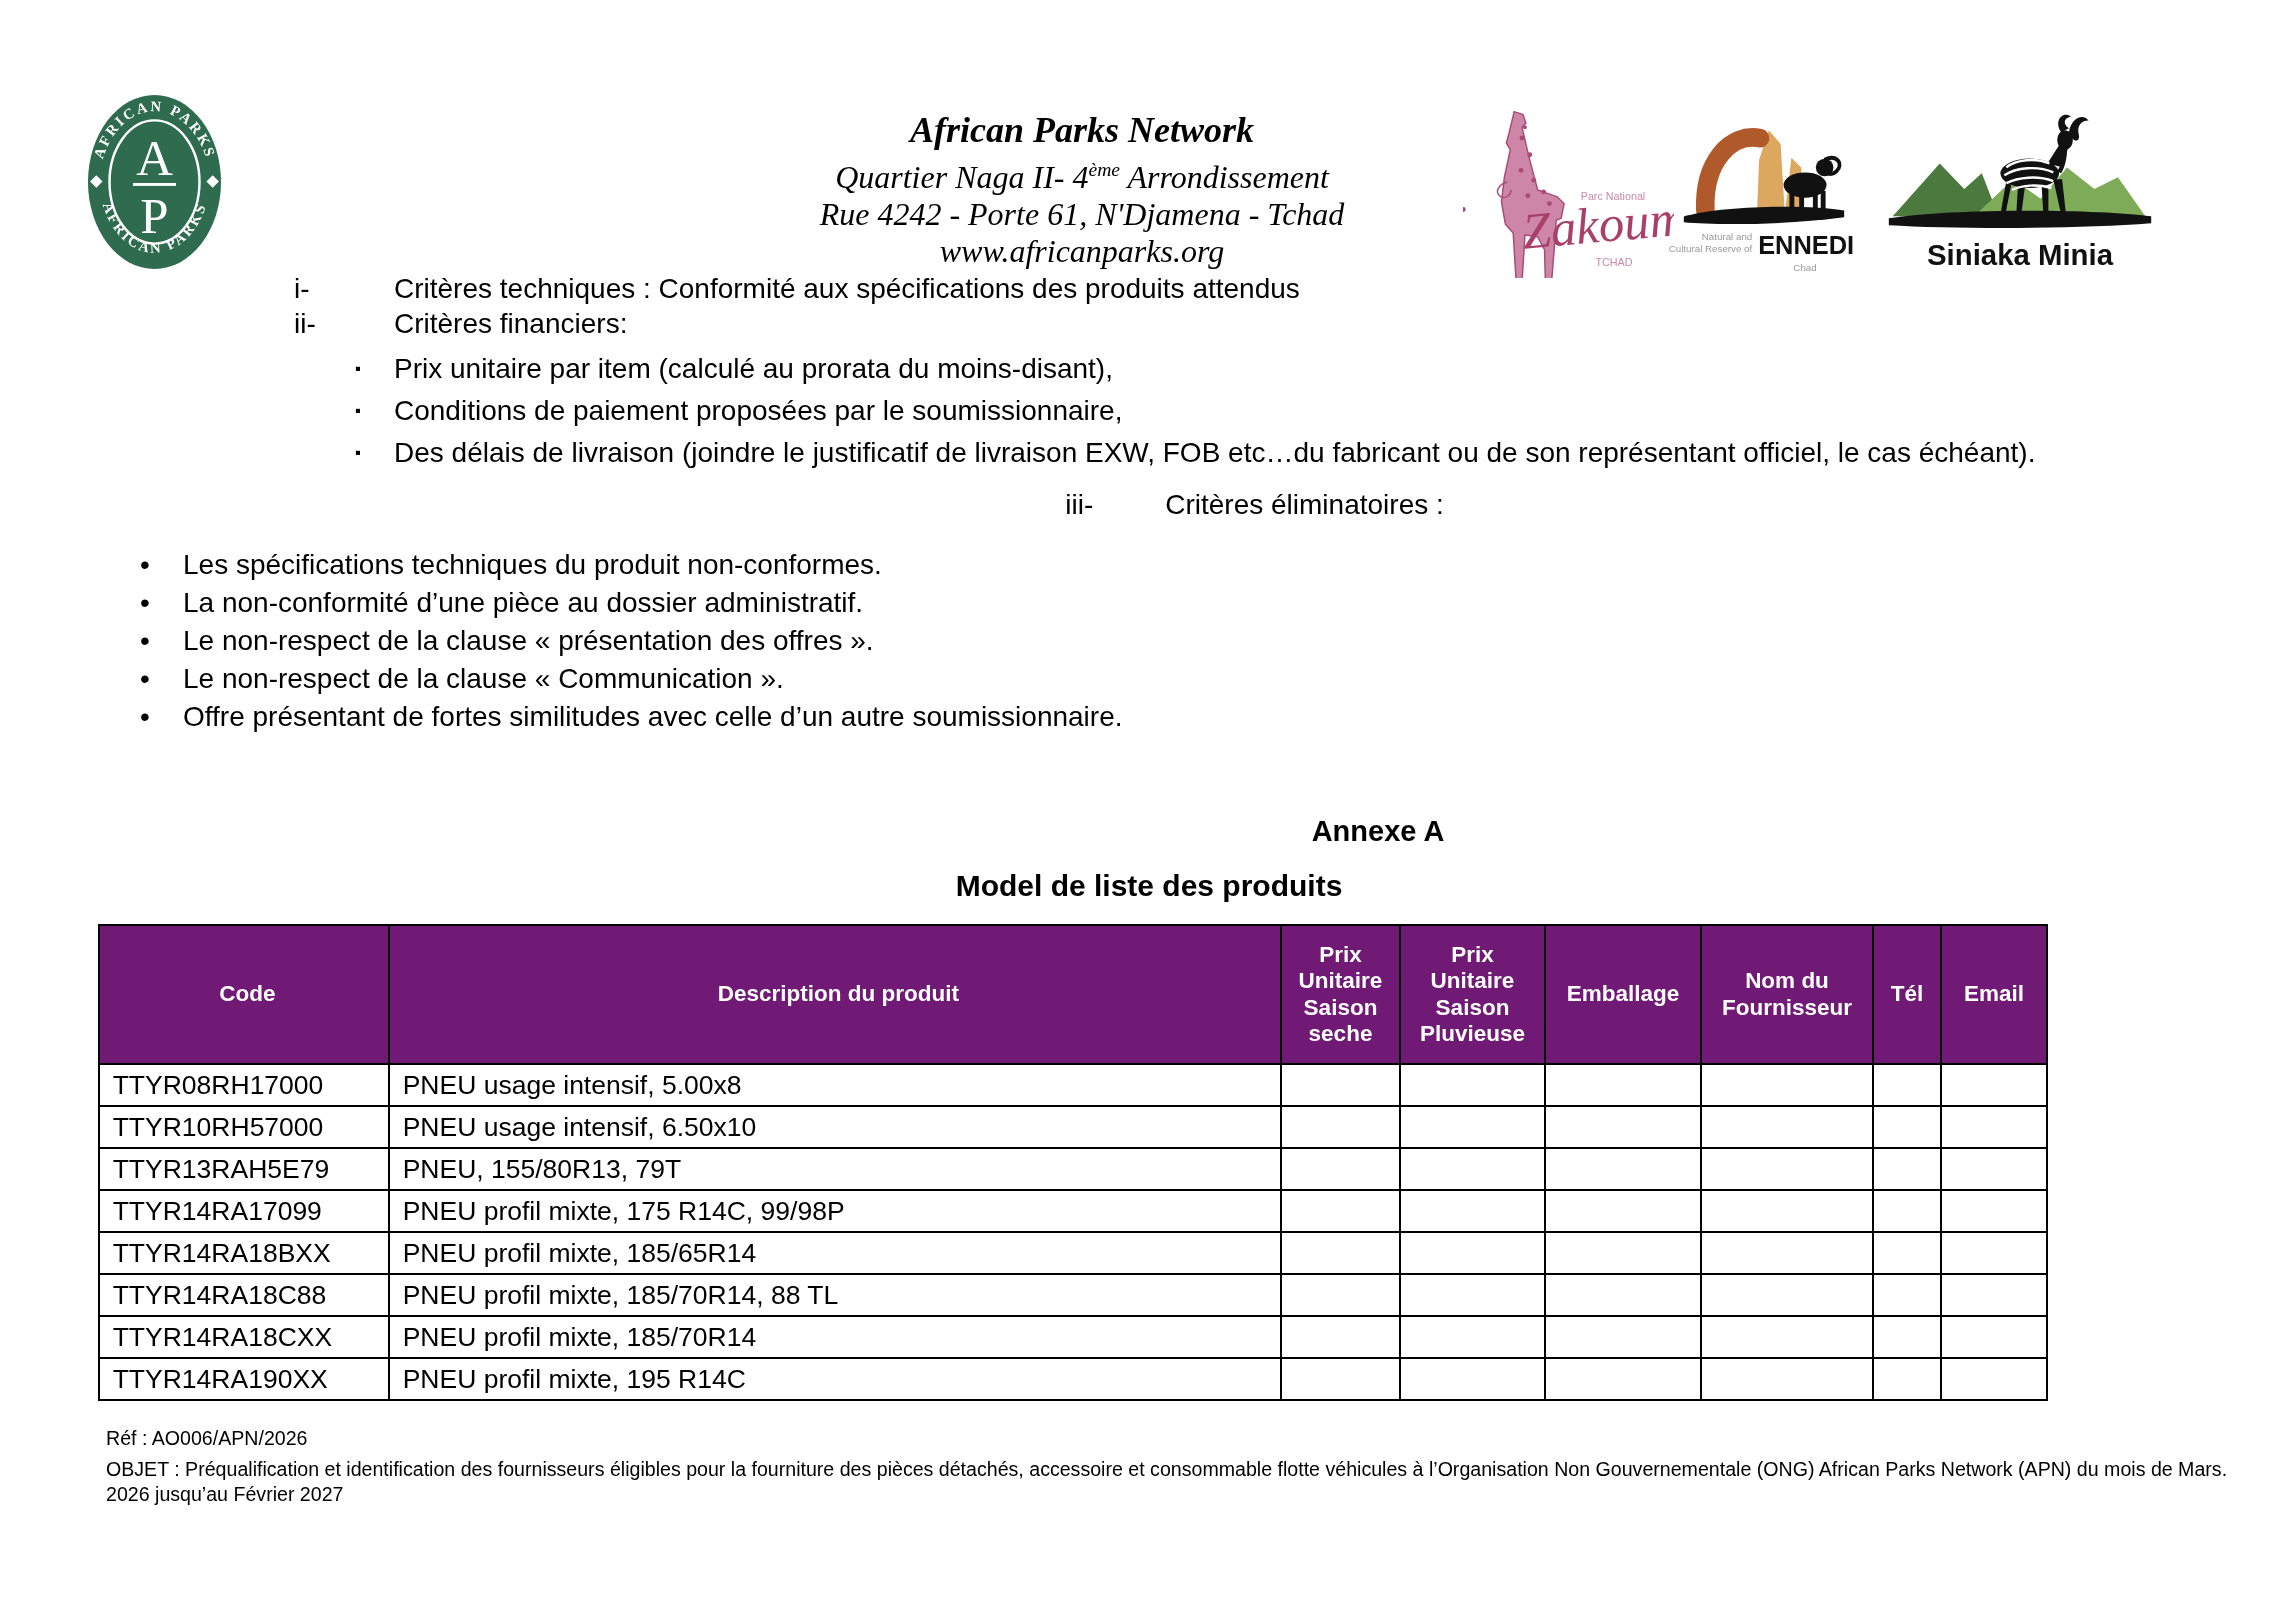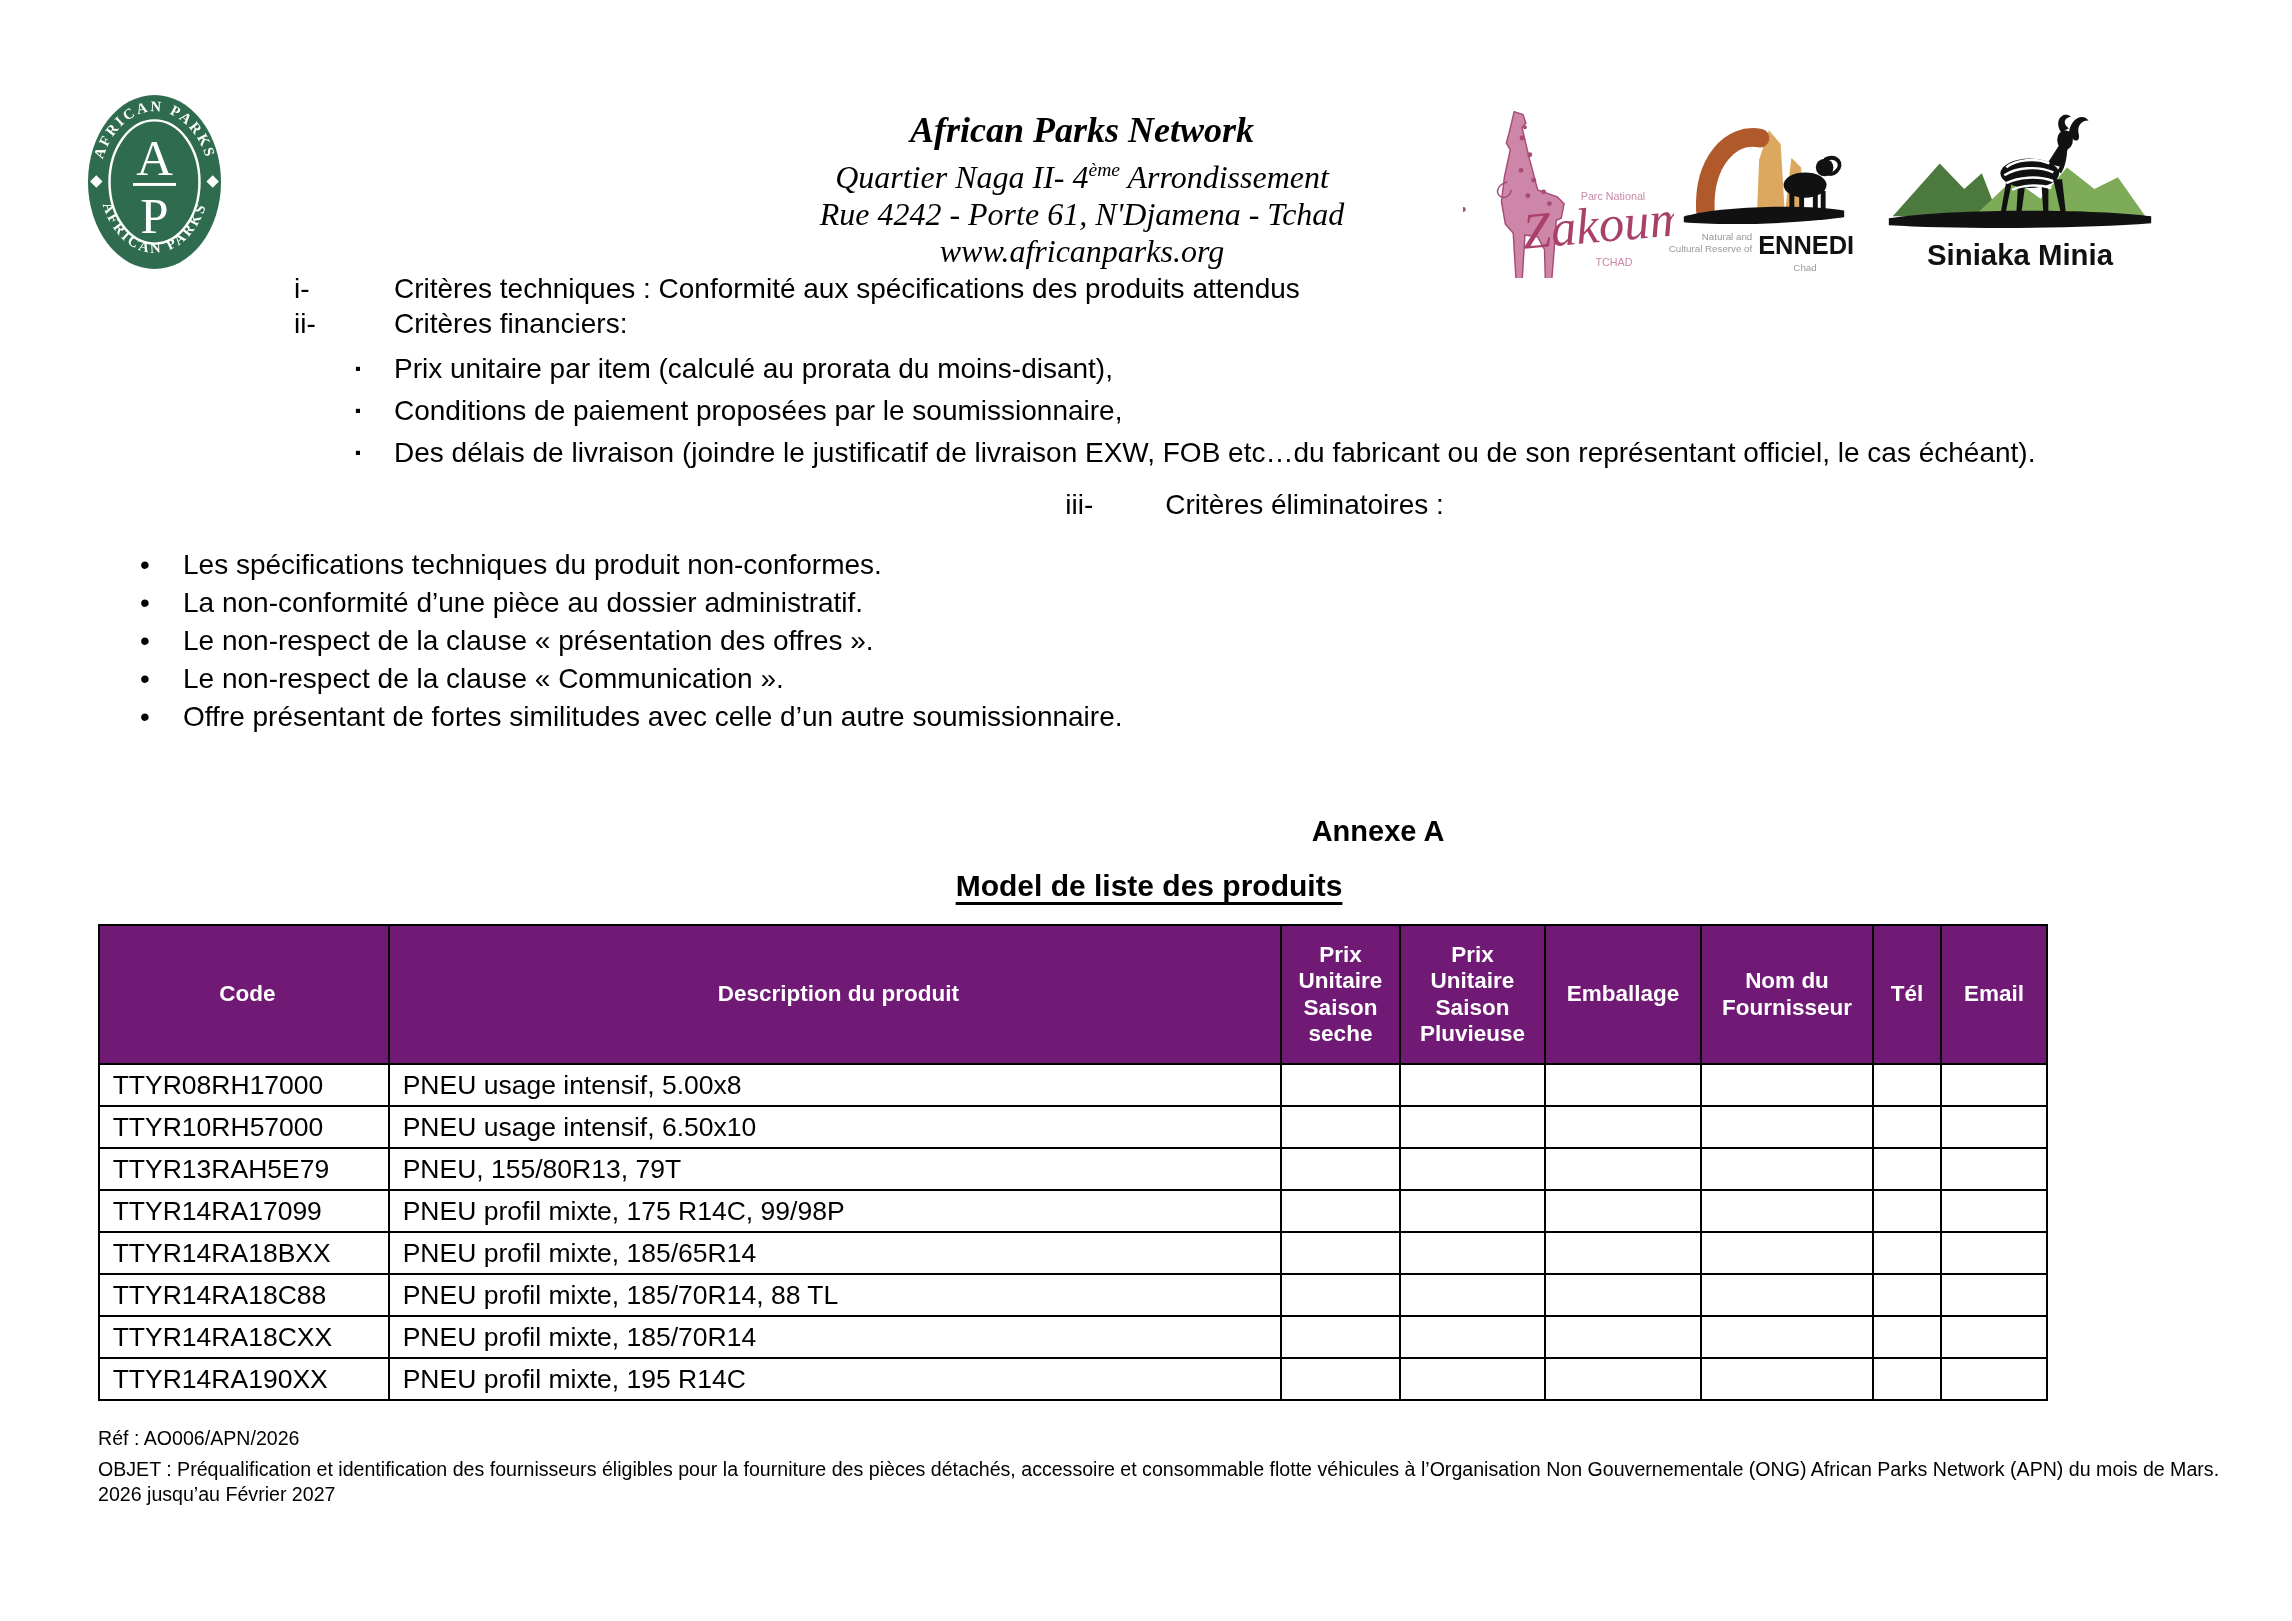--- a/index.html
+++ b/index.html
@@ -33,42 +33,42 @@
 
   .elim-list { position:absolute; left:140px; top:546px; width:1470px; font-size:28px; }
   .elim-row { display:flex; line-height:38px; }
   .elim-bullet { width:43px; flex:0 0 43px; font-size:28px; }
 
   
   .annexe-title { position:absolute; left:1182px; top:815px; width:392px; text-align:center;
                   font-size:29px; font-weight:bold; }
   .table-title  { position:absolute; left:853px;  top:869px; width:592px; text-align:center;
                   font-size:30px; font-weight:bold; }
-  .table-title span { text-decoration:underline; text-decoration-thickness:2.9px; text-underline-offset:5.9px; }
+  .table-title span { text-decoration-thickness:2.9px; text-underline-offset:5.9px; }
 
   
   table.products {
     position:absolute; left:98px; top:924px; width:1947px;
     border-collapse:collapse; table-layout:fixed;
   }
   table.products th, table.products td { border:2px solid #000; overflow:hidden; }
   table.products thead th {
     background:#701a75; color:#fff; font-weight:bold; font-size:22.5px; line-height:26.5px;
     height:139px; vertical-align:middle; text-align:center; padding:3.9px 5.9px;
   }
   table.products thead th.al { text-align:center; padding-left:12.7px; }
   table.products tbody td {
     height:42px; font-size:26.5px; vertical-align:middle; background:#fff; padding:0 5.9px 0 12.7px;
     white-space:nowrap;
   }
   col.c1{width:290px;} col.c2{width:892px;} col.c3{width:119px;} col.c4{width:145px;}
   col.c5{width:156px;} col.c6{width:172px;} col.c7{width:68px;}  col.c8{width:106px;}
 
   
-  .footer { position:absolute; left:98px; top:1426px; width:2186px; font-size:19.6px; }
+  .footer { position:absolute; left:106px; top:1426px; width:2186px; font-size:19.6px; }
   .footer .f-ref  { line-height:25.5px; margin-bottom:5.9px; }
   .footer .f-obj  { line-height:24.5px; white-space:nowrap; }
   .footer .f-obj2 { line-height:24.5px; }
 </style>
 </head>
 <body>
 
 <div class="page">
 
   <svg class="ap-logo" viewBox="0 0 140 182">

